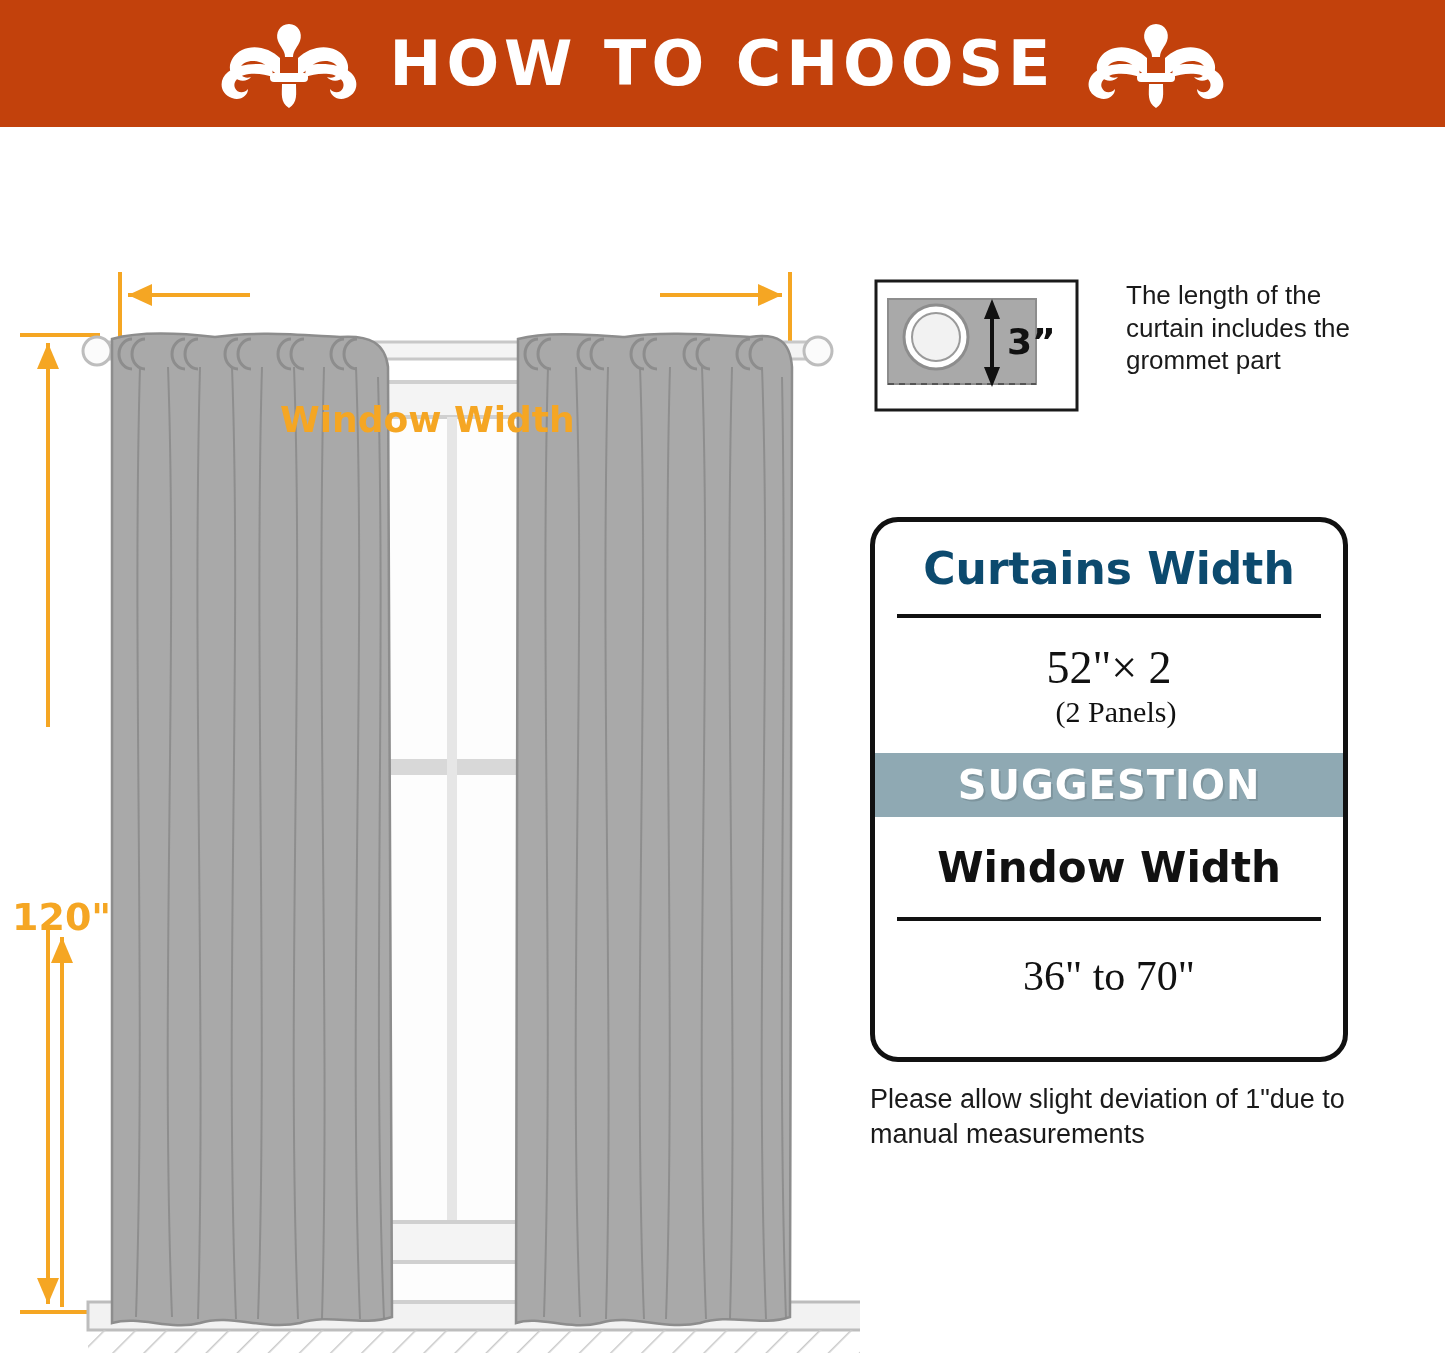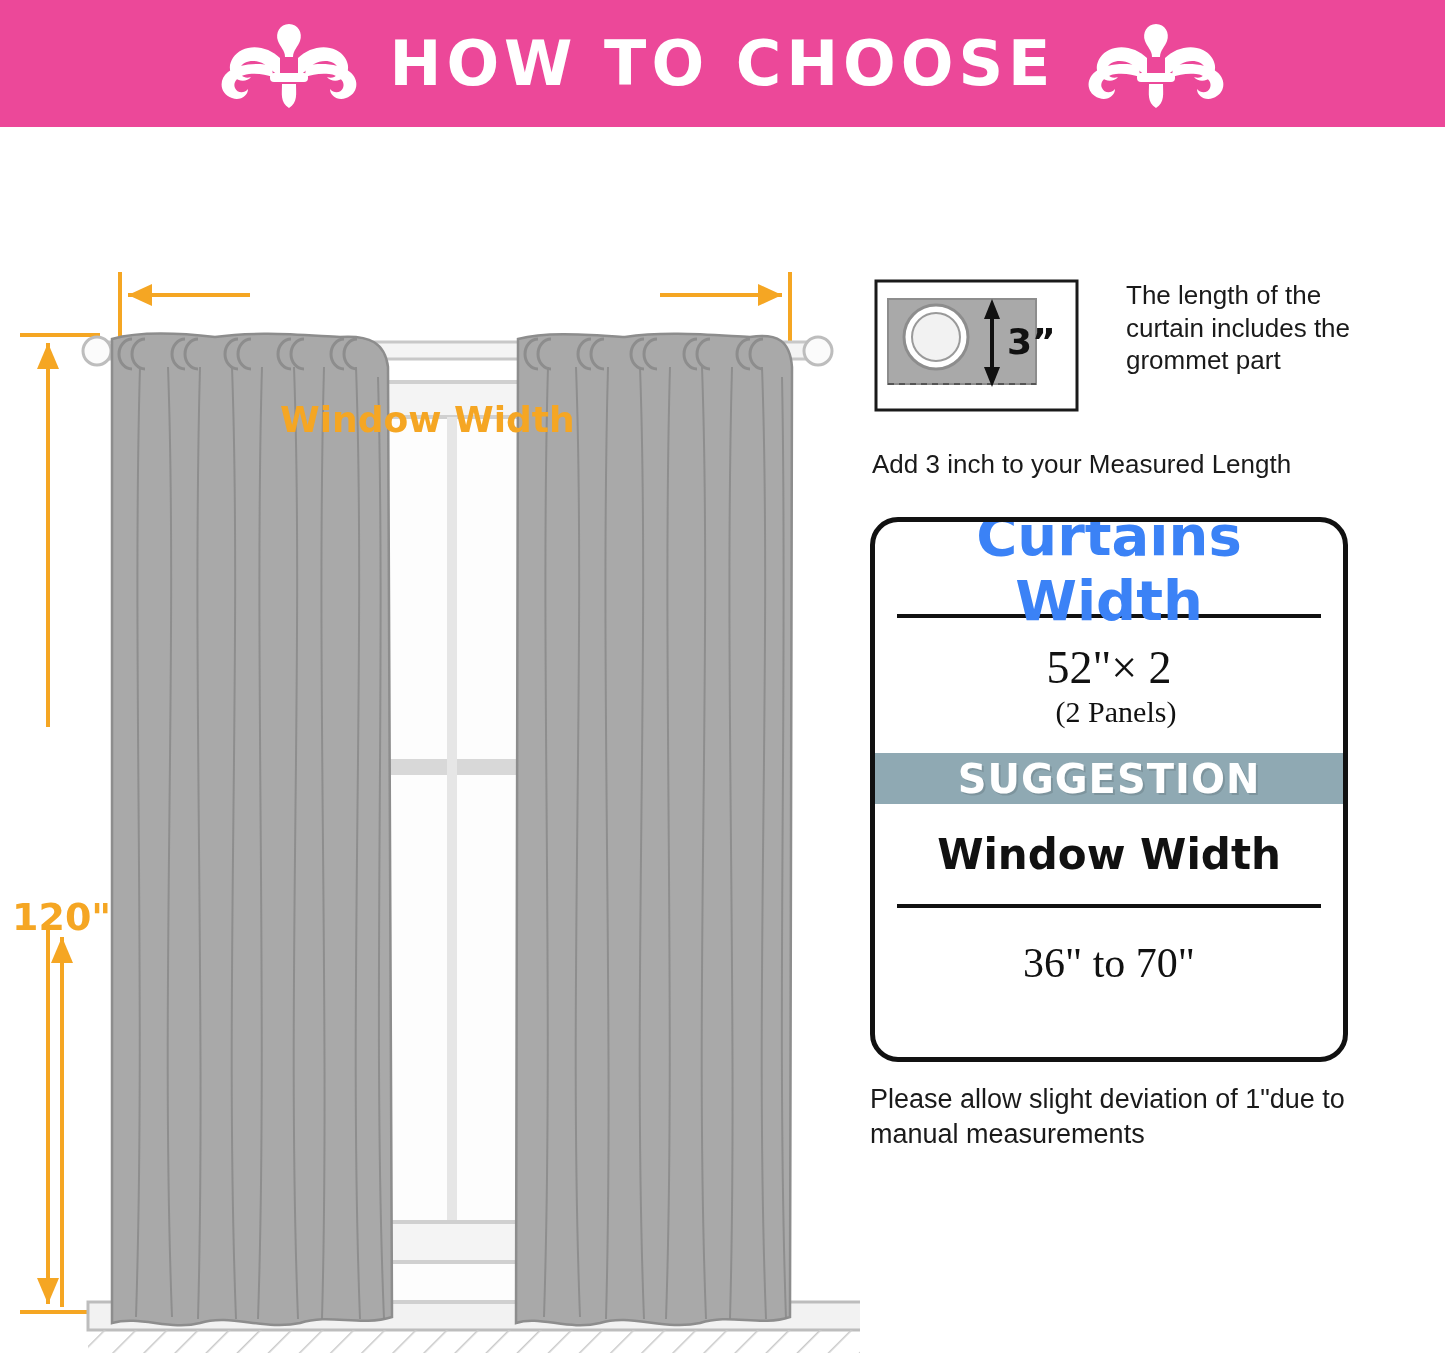--- a/index.html
+++ b/index.html
@@ -17,21 +17,21 @@
     background: #ffffff;
     overflow: hidden;
   }
 
   
   .banner {
     position: absolute;
     left: 0; top: 0;
     width: 1445px;
     height: 127px;
-    background: #ec4899;
+    background: #c2410c;
     display: flex;
     align-items: center;
     justify-content: center;
     gap: 26px;
   }
   .banner-title {
     color: #ffffff;
     font-size: 62px;
     font-weight: bold;
     letter-spacing: 5px;
@@ -123,23 +123,23 @@
     overflow: hidden;
   }
   .card-row {
     display: flex;
     align-items: center;
     justify-content: center;
     text-align: center;
   }
   .card-title {
     height: 92px;
-    font-size: 56px;
-    font-weight: bold;
-    color: #3b82f6;
+    font-size: 44px;
+    font-weight: bold;
+    color: #0c4a6e;
     font-family: "DejaVu Sans", sans-serif;
   }
   .card-divider {
     height: 4px;
     background: #111;
     margin: 0 22px;
   }
   .card-value {
     height: 135px;
     flex-direction: column;
@@ -151,21 +151,21 @@
     font-family: "Liberation Serif", serif;
   }
   .value-sub {
     font-size: 30px;
     color: #111;
     font-family: "Liberation Serif", serif;
     margin-top: 4px;
     margin-left: 14px;
   }
   .suggestion-bar {
-    height: 51px;
+    height: 64px;
     background: #8fa9b3;
     color: #ffffff;
     font-size: 40px;
     font-weight: bold;
     letter-spacing: 1px;
     font-family: "DejaVu Sans", sans-serif;
     text-shadow: 2px 2px 0 rgba(0,0,0,0.12);
   }
   .card-title2 {
     height: 100px;
@@ -358,21 +358,20 @@
           <line x1="118" y1="28" x2="118" y2="100"></line>
         </g>
         <polygon points="118,20 110,40 126,40" fill="#111"></polygon>
         <polygon points="118,108 110,88 126,88" fill="#111"></polygon>
         <text x="133" y="75" font-family="DejaVu Sans, sans-serif" font-size="36" font-weight="bold" fill="#111">3”</text>
       </svg>
     </div>
 
     <div class="grommet-note" style="left:248px;">The length of the curtain includes the grommet part</div>
 
-    <div class="add3">Add 3 inch to your Measured Length</div>
 
     <div class="card">
       <div class="card-row card-title">Curtains Width</div>
       <div class="card-divider"></div>
       <div class="card-row card-value">
         <div class="value-main">52"× 2</div>
         <div class="value-sub">(2 Panels)</div>
       </div>
       <div class="card-row suggestion-bar">SUGGESTION</div>
       <div class="card-row card-title2">Window Width</div>

